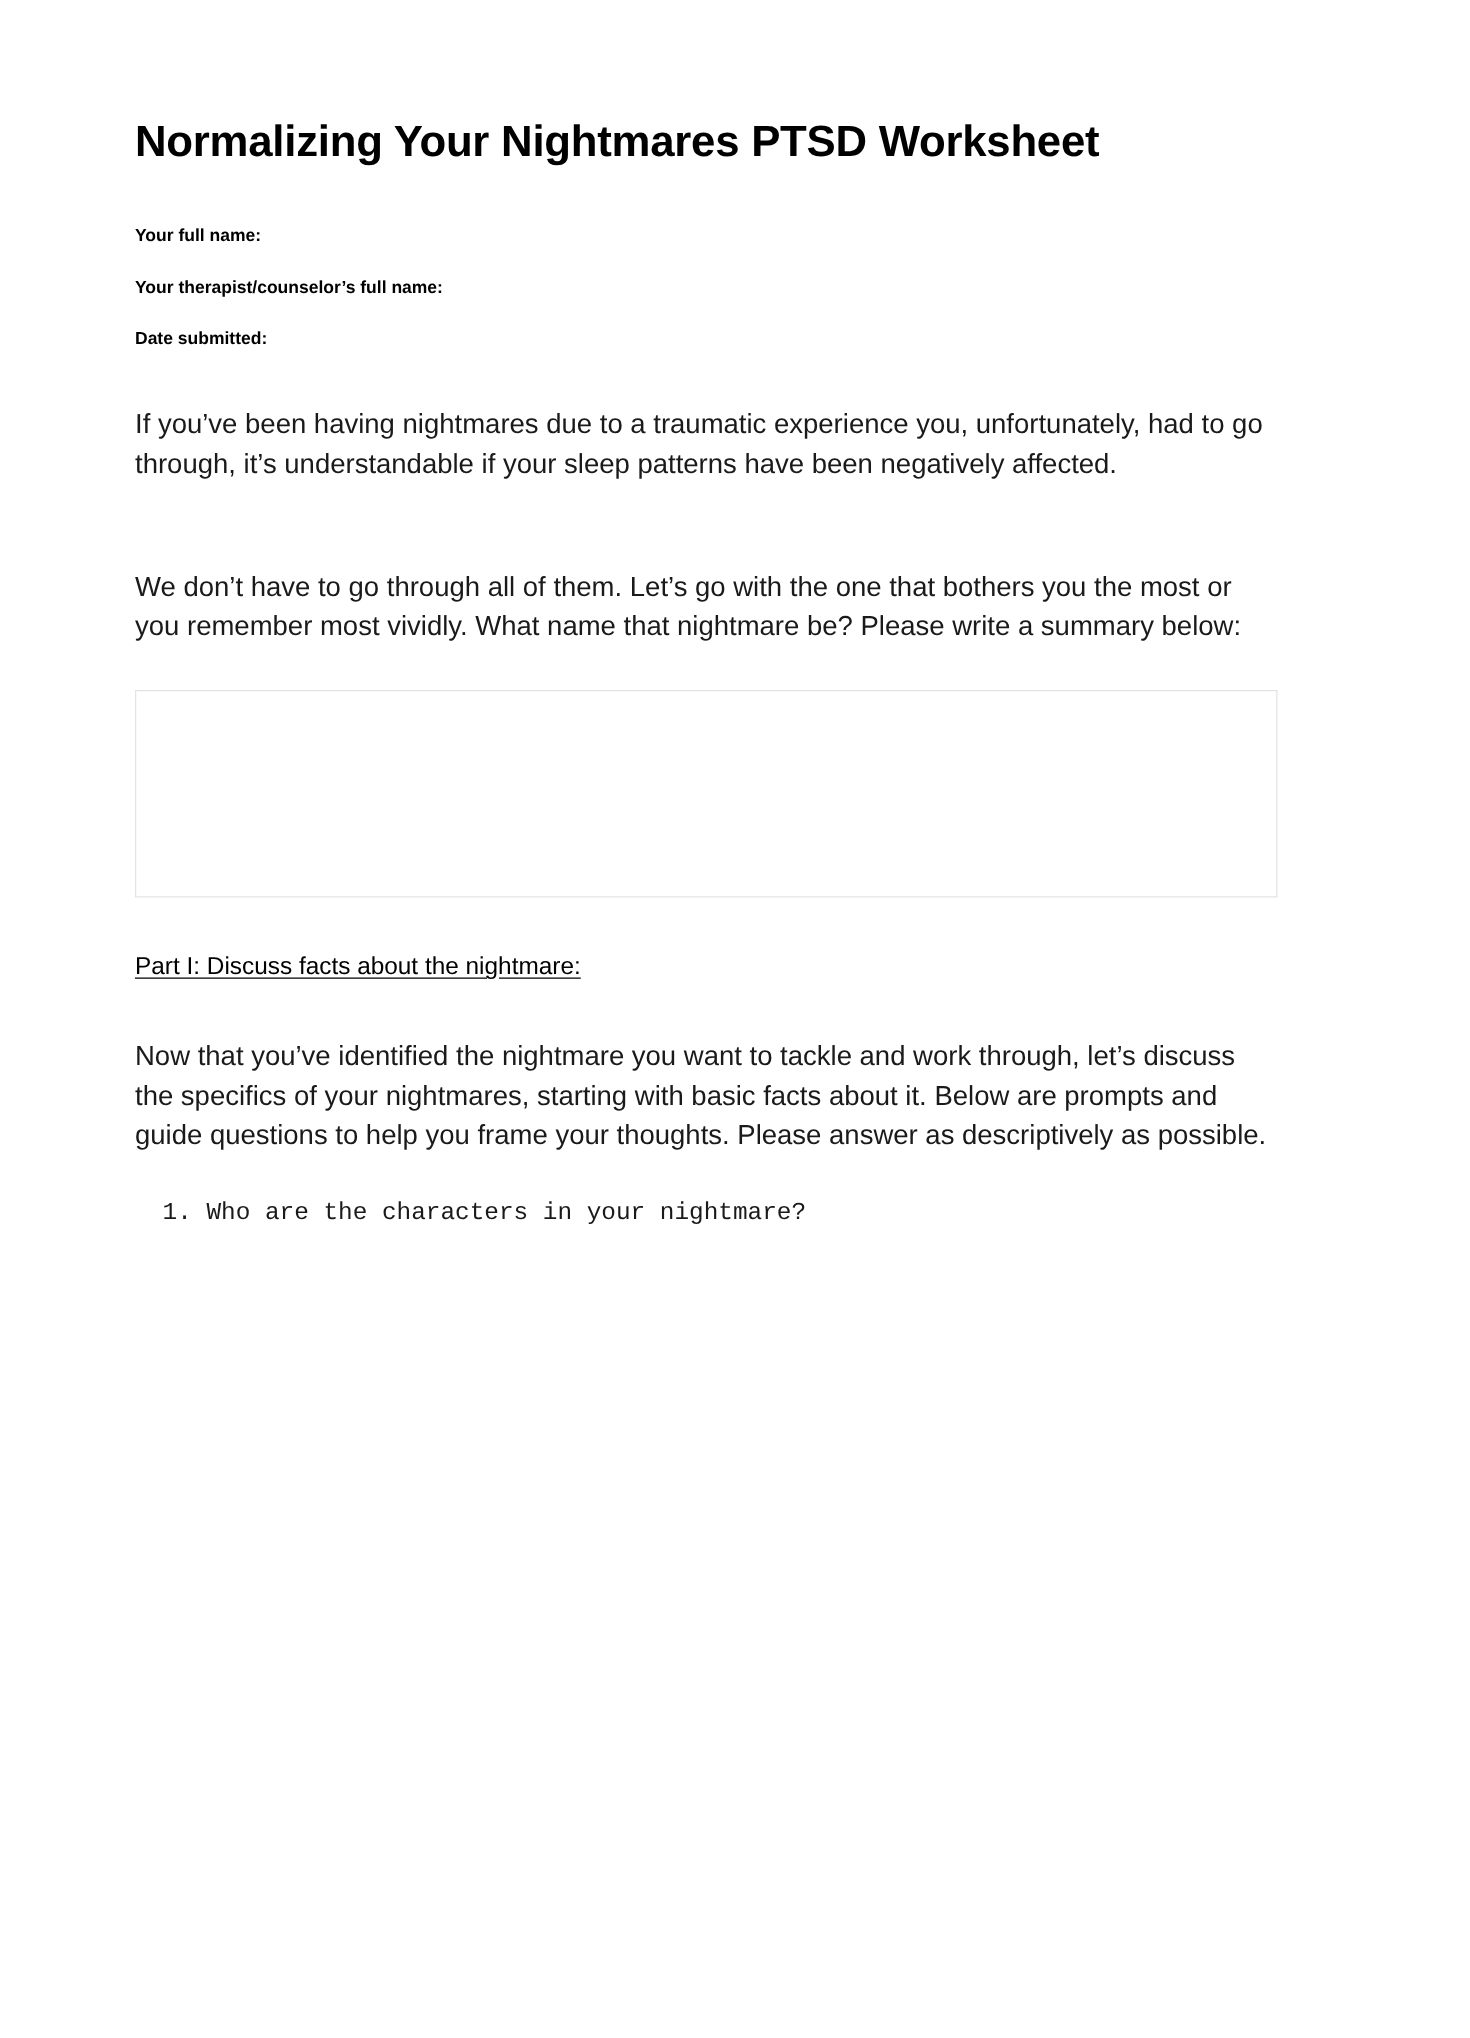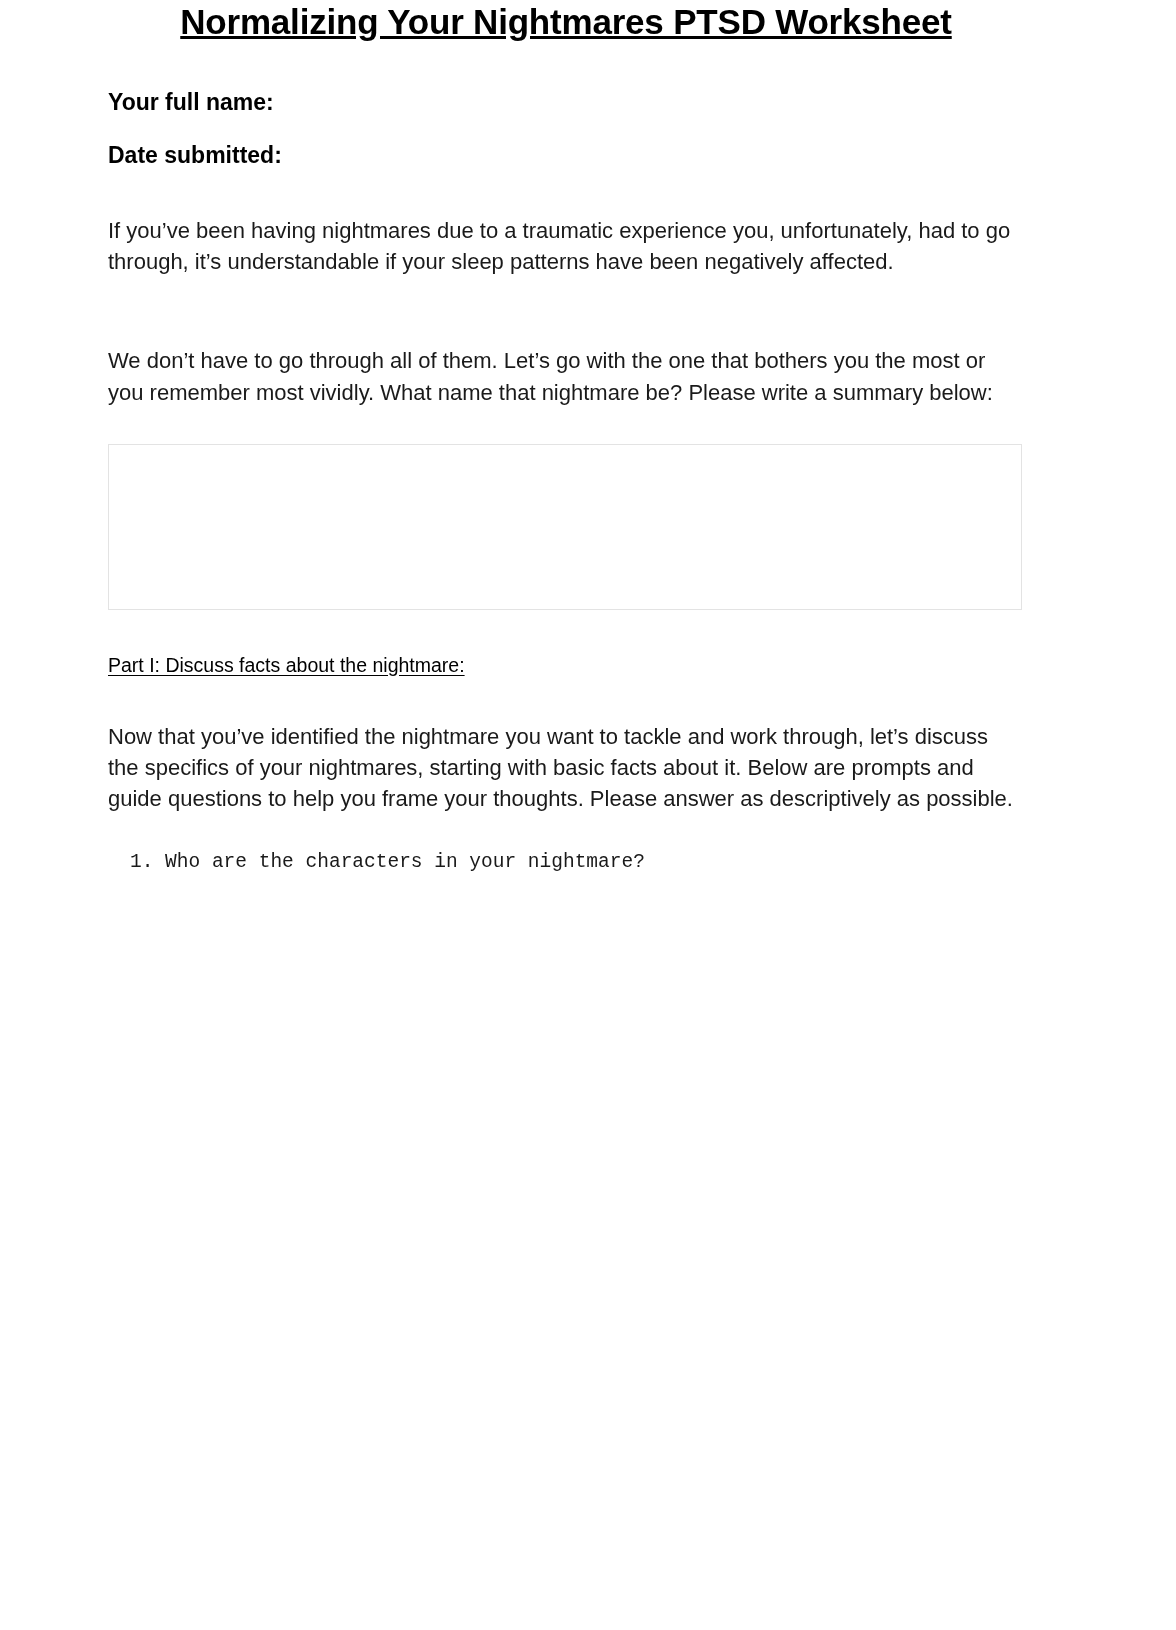--- a/index.html
+++ b/index.html
@@ -22,33 +22,33 @@
     overflow: hidden;
   }
   .content {
     position: absolute;
     left: 108px;
     top: 0;
     width: 916px;
   }
   .doc-title {
     margin: 0;
+    padding-top: 92px;
     font-size: 35px;
     line-height: 1.28;
     font-weight: bold;
-    text-align: center;
+    text-align: left;
     letter-spacing: -0.2px;
     color: #000000;
-    text-decoration: underline;
   }
   .field-block {
     margin-top: 42px;
   }
   .field-label {
-    font-size: 23px;
+    font-size: 14px;
     font-weight: bold;
     line-height: 1.35;
     margin-bottom: 22px;
     color: #000000;
   }
   .field-label:last-child {
     margin-bottom: 0;
   }
   .body-para {
     font-size: 22px;
@@ -85,20 +85,21 @@
 </head>
 <body>
 
 <div class="page">
   <div class="content">
 
     <h1 class="doc-title">Normalizing Your Nightmares PTSD Worksheet</h1>
 
     <div class="field-block">
       <div class="field-label">Your full name:</div>
+      <div class="field-label">Your therapist/counselor’s full name:</div>
       <div class="field-label">Date submitted:</div>
     </div>
 
     <div class="gap-lg"></div>
 
     <p class="body-para">If you’ve been having nightmares due to a traumatic experience you, unfortunately, had to go through, it’s understandable if your sleep patterns have been negatively affected.</p>
 
     <div class="gap-md"></div>
 
 

